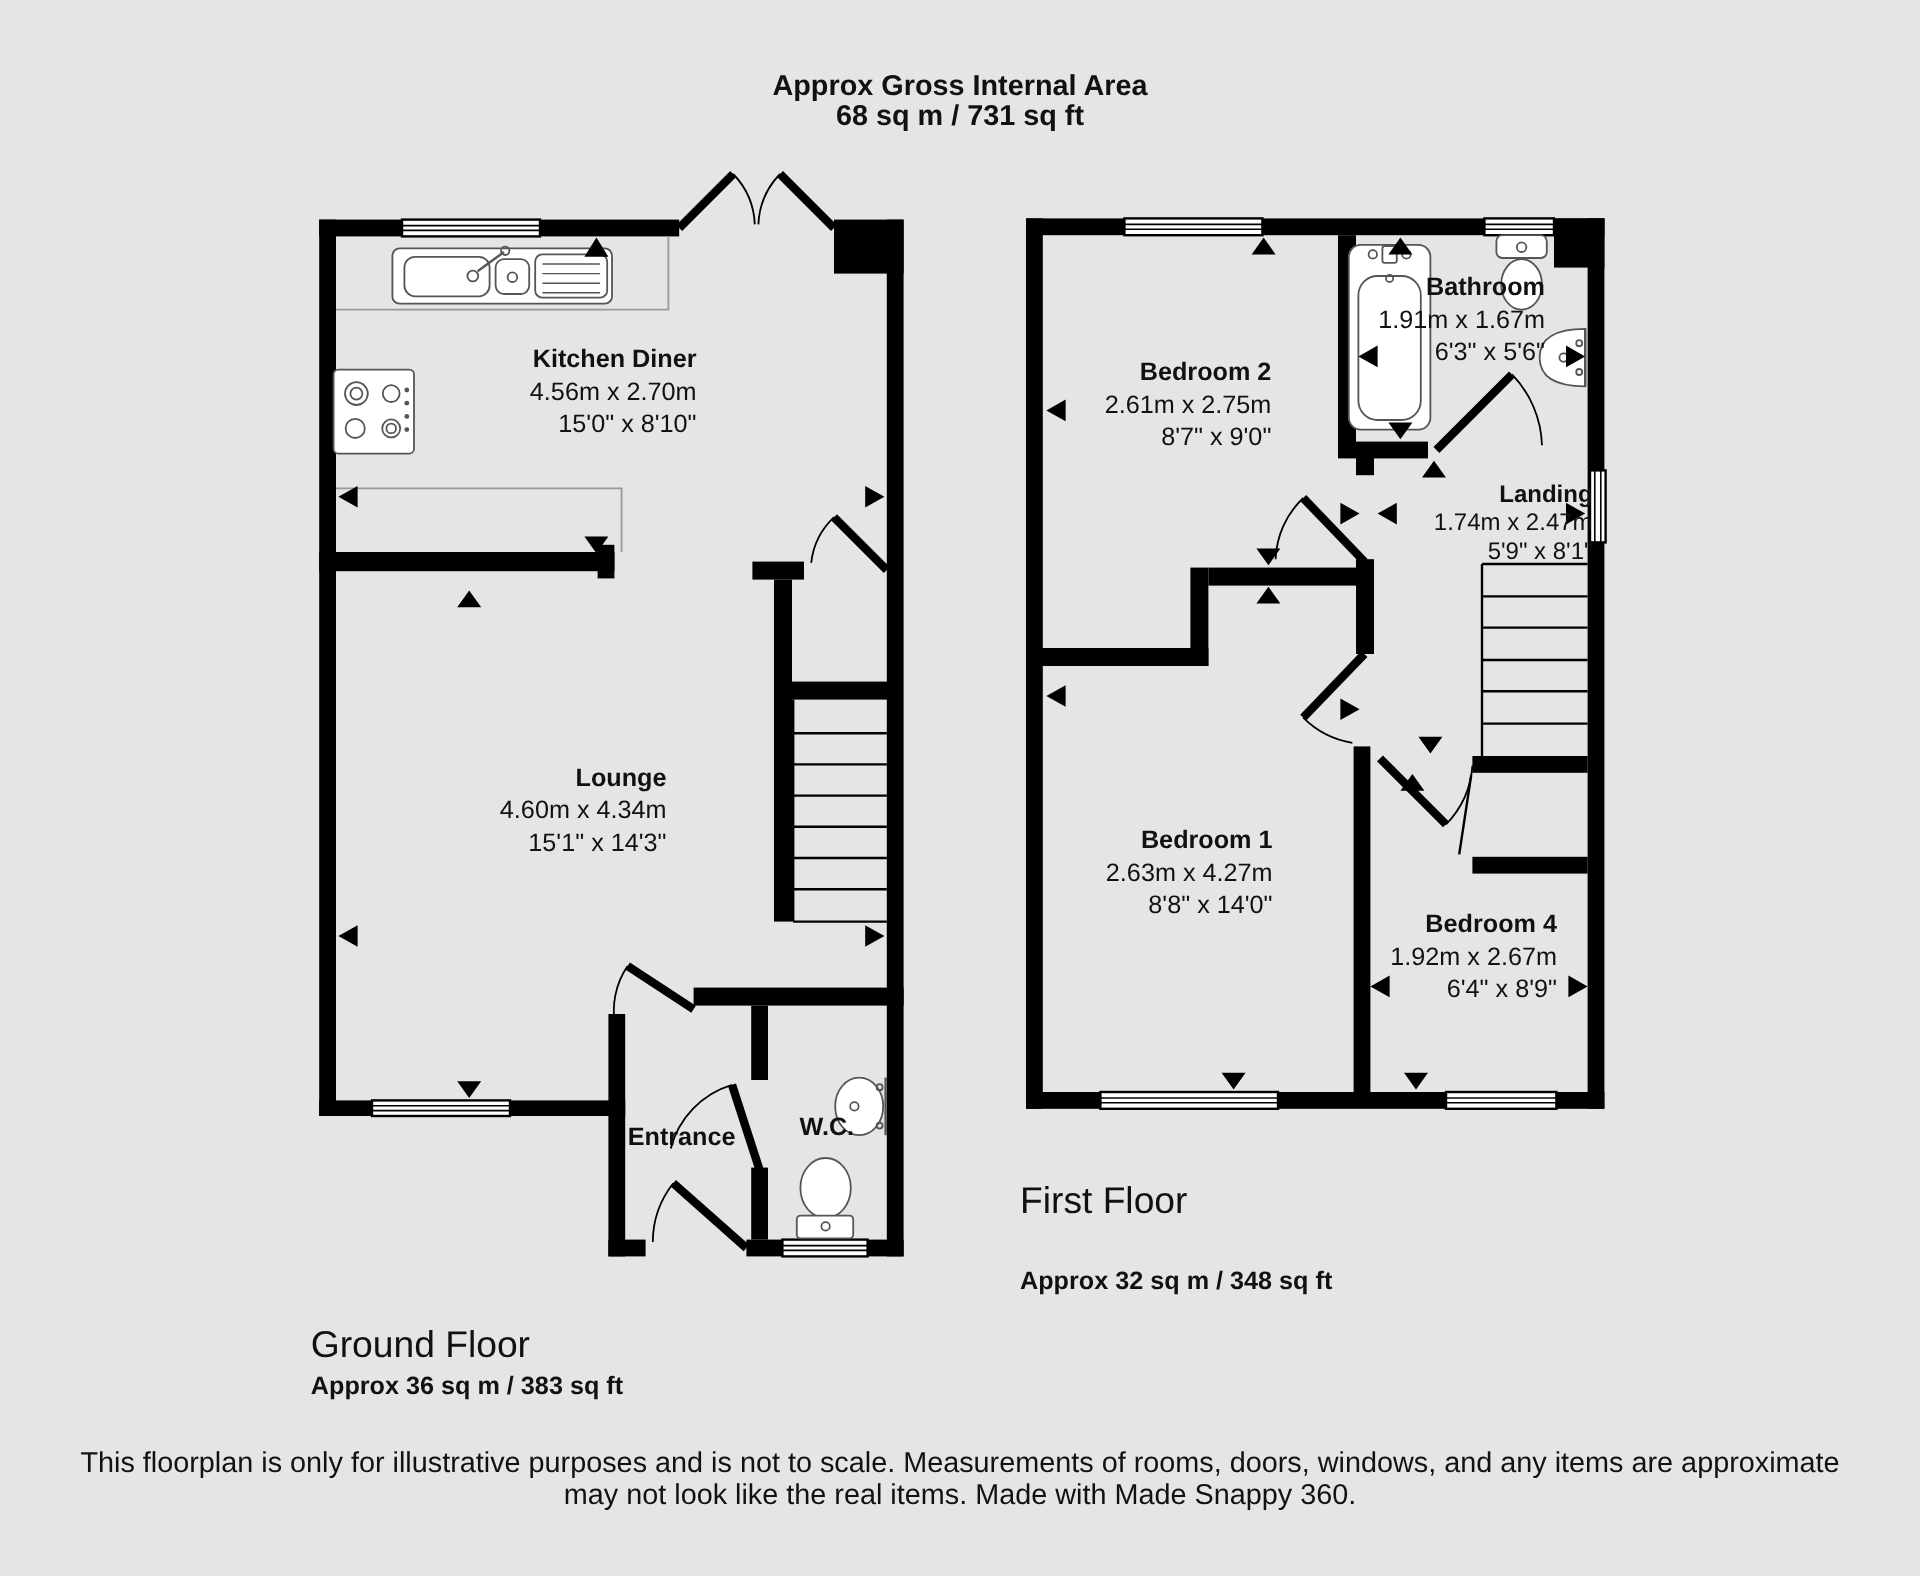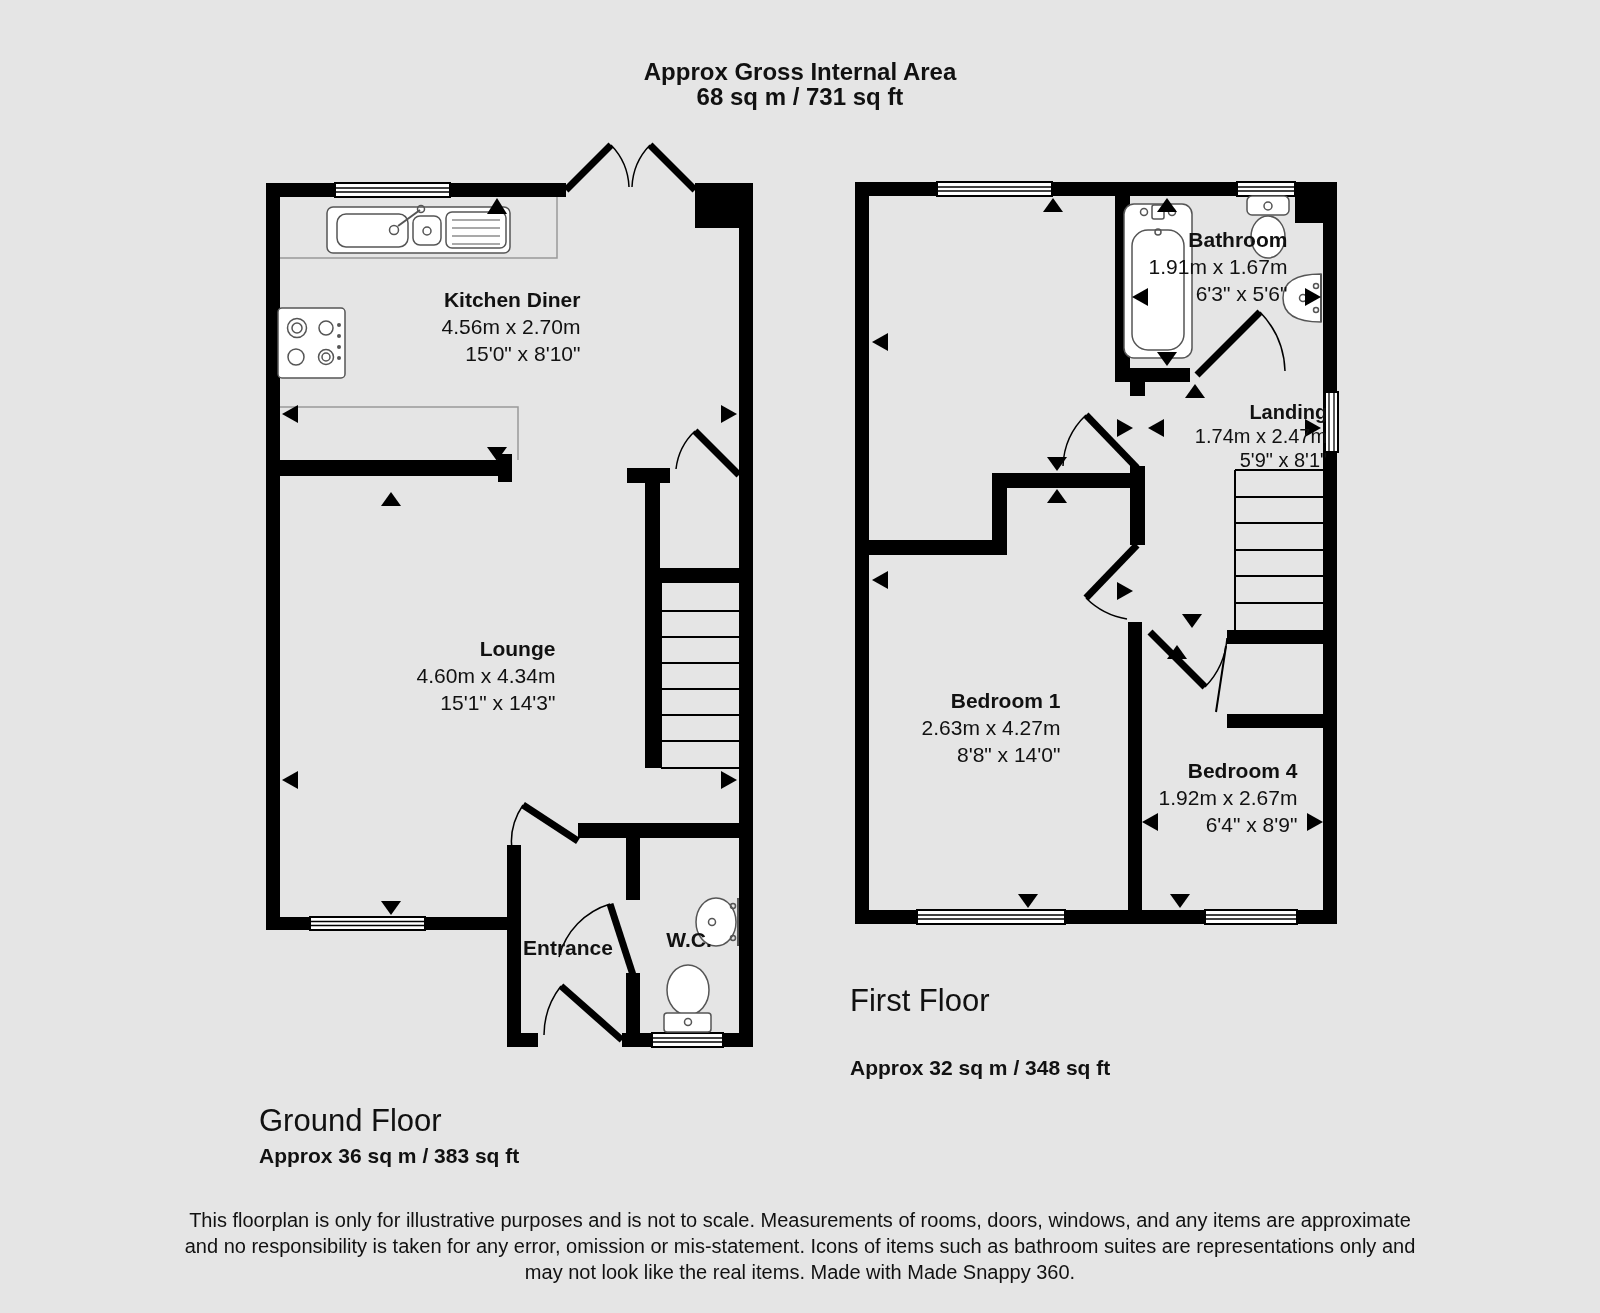--- a/index.html
+++ b/index.html
@@ -7,21 +7,21 @@
         font-family:"Liberation Sans",sans-serif;color:#111;}
   .plan-svg{position:absolute;left:0;top:0;width:1600px;height:1313px;}
   .main-title{position:absolute;left:0;right:0;top:59px;text-align:center;
               font-size:24px;font-weight:bold;line-height:25px;}
   .room-label{position:absolute;transform:translateX(-50%);text-align:right;
               font-size:21px;line-height:27px;white-space:nowrap;}
   .room-name{font-weight:bold;}
   .floor-title{position:absolute;font-size:31px;font-weight:normal;}
   .floor-area{position:absolute;font-size:21px;font-weight:bold;}
   .disclaimer{position:absolute;left:0;right:0;top:1207px;text-align:center;
-              font-size:20px;line-height:26px;white-space:nowrap;}
+              font-size:24px;line-height:26px;white-space:nowrap;}
 </style>
 </head>
 <body>
 
 <div class="page">
 
   <svg class="plan-svg" viewBox="0 0 1600 1313">
 
     <g>
       <g fill="#000">
@@ -300,20 +300,25 @@
     <div class="room-dim">4.60m x 4.34m</div>
     <div class="room-dim">15'1" x 14'3"</div>
   </div>
   <div class="room-label" style="left:568px;top:934px;">
     <div class="room-name">Entrance</div>
   </div>
   <div class="room-label" style="left:689px;top:926px;">
     <div class="room-name">W.C.</div>
   </div>
 
+  <div class="room-label" style="left:990px;top:297px;">
+    <div class="room-name">Bedroom 2</div>
+    <div class="room-dim">2.61m x 2.75m</div>
+    <div class="room-dim">8'7" x 9'0"</div>
+  </div>
   <div class="room-label" style="left:1218px;top:226px;">
     <div class="room-name">Bathroom</div>
     <div class="room-dim">1.91m x 1.67m</div>
     <div class="room-dim">6'3" x 5'6"</div>
   </div>
   <div class="room-label" style="left:1228px;top:400px;font-size:20px;line-height:24px;margin-left:33px;">
     <div class="room-name">Landing</div>
     <div class="room-dim">1.74m x 2.47m</div>
     <div class="room-dim">5'9" x 8'1"</div>
   </div>
@@ -328,17 +333,16 @@
     <div class="room-dim">6'4" x 8'9"</div>
   </div>
 
   <div class="floor-title" style="left:259px;top:1103px;">Ground Floor</div>
   <div class="floor-area" style="left:259px;top:1144px;">Approx 36 sq m / 383 sq ft</div>
   <div class="floor-title" style="left:850px;top:983px;">First Floor</div>
   <div class="floor-area" style="left:850px;top:1024px;margin-top:32px;">Approx 32 sq m / 348 sq ft</div>
 
   <div class="disclaimer">
     <div>This floorplan is only for illustrative purposes and is not to scale. Measurements of rooms, doors, windows, and any items are approximate</div>
-    <div>and no responsibility is taken for any error, omission or mis-statement. Icons of items such as bathroom suites are representations only and</div>
     <div>may not look like the real items. Made with Made Snappy 360.</div>
   </div>
 
 </div>
 
 </body></html>

